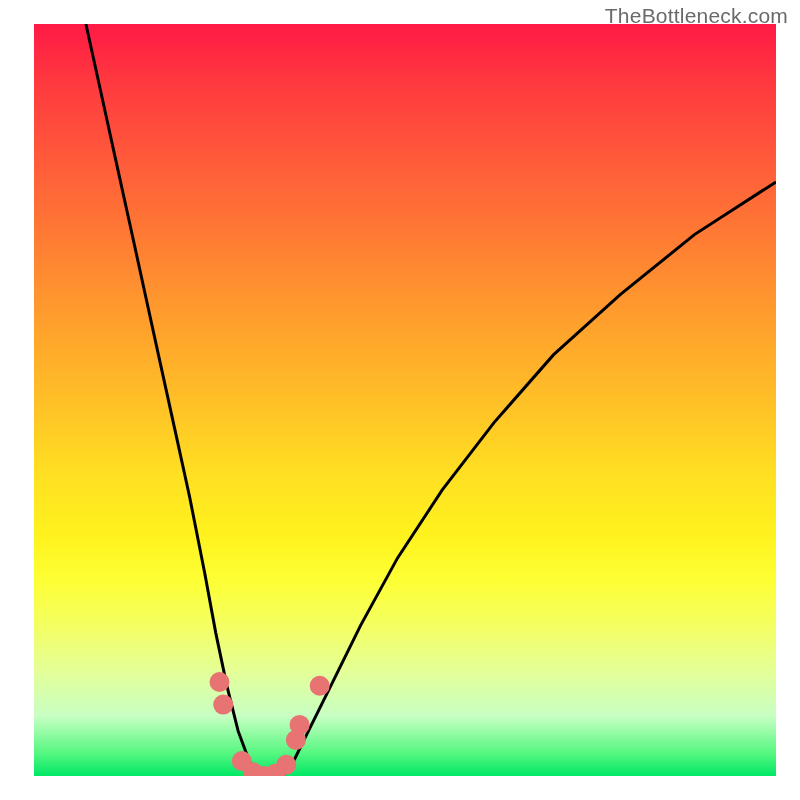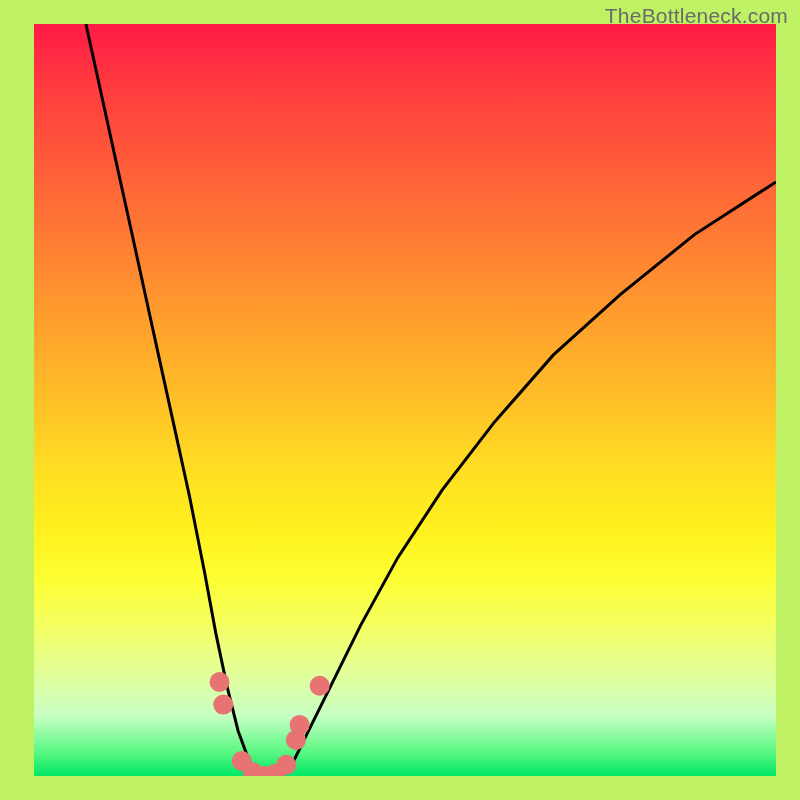--- a/index.html
+++ b/index.html
@@ -10,21 +10,21 @@
     background: #000;
     overflow: hidden;
     font-family: Arial, Helvetica, sans-serif;
   }
   .frame {
     position: absolute;
     left: 0;
     top: 0;
     width: 800px;
     height: 800px;
-    background: #bef264;
+    background: #ffffff;
   }
   .plot {
     position: absolute;
     left: 34px;
     top: 24px;
     width: 742px;
     height: 752px;
     background: linear-gradient(to bottom,
       #ff1a45 0%,
       #ff3a3f 8%,

